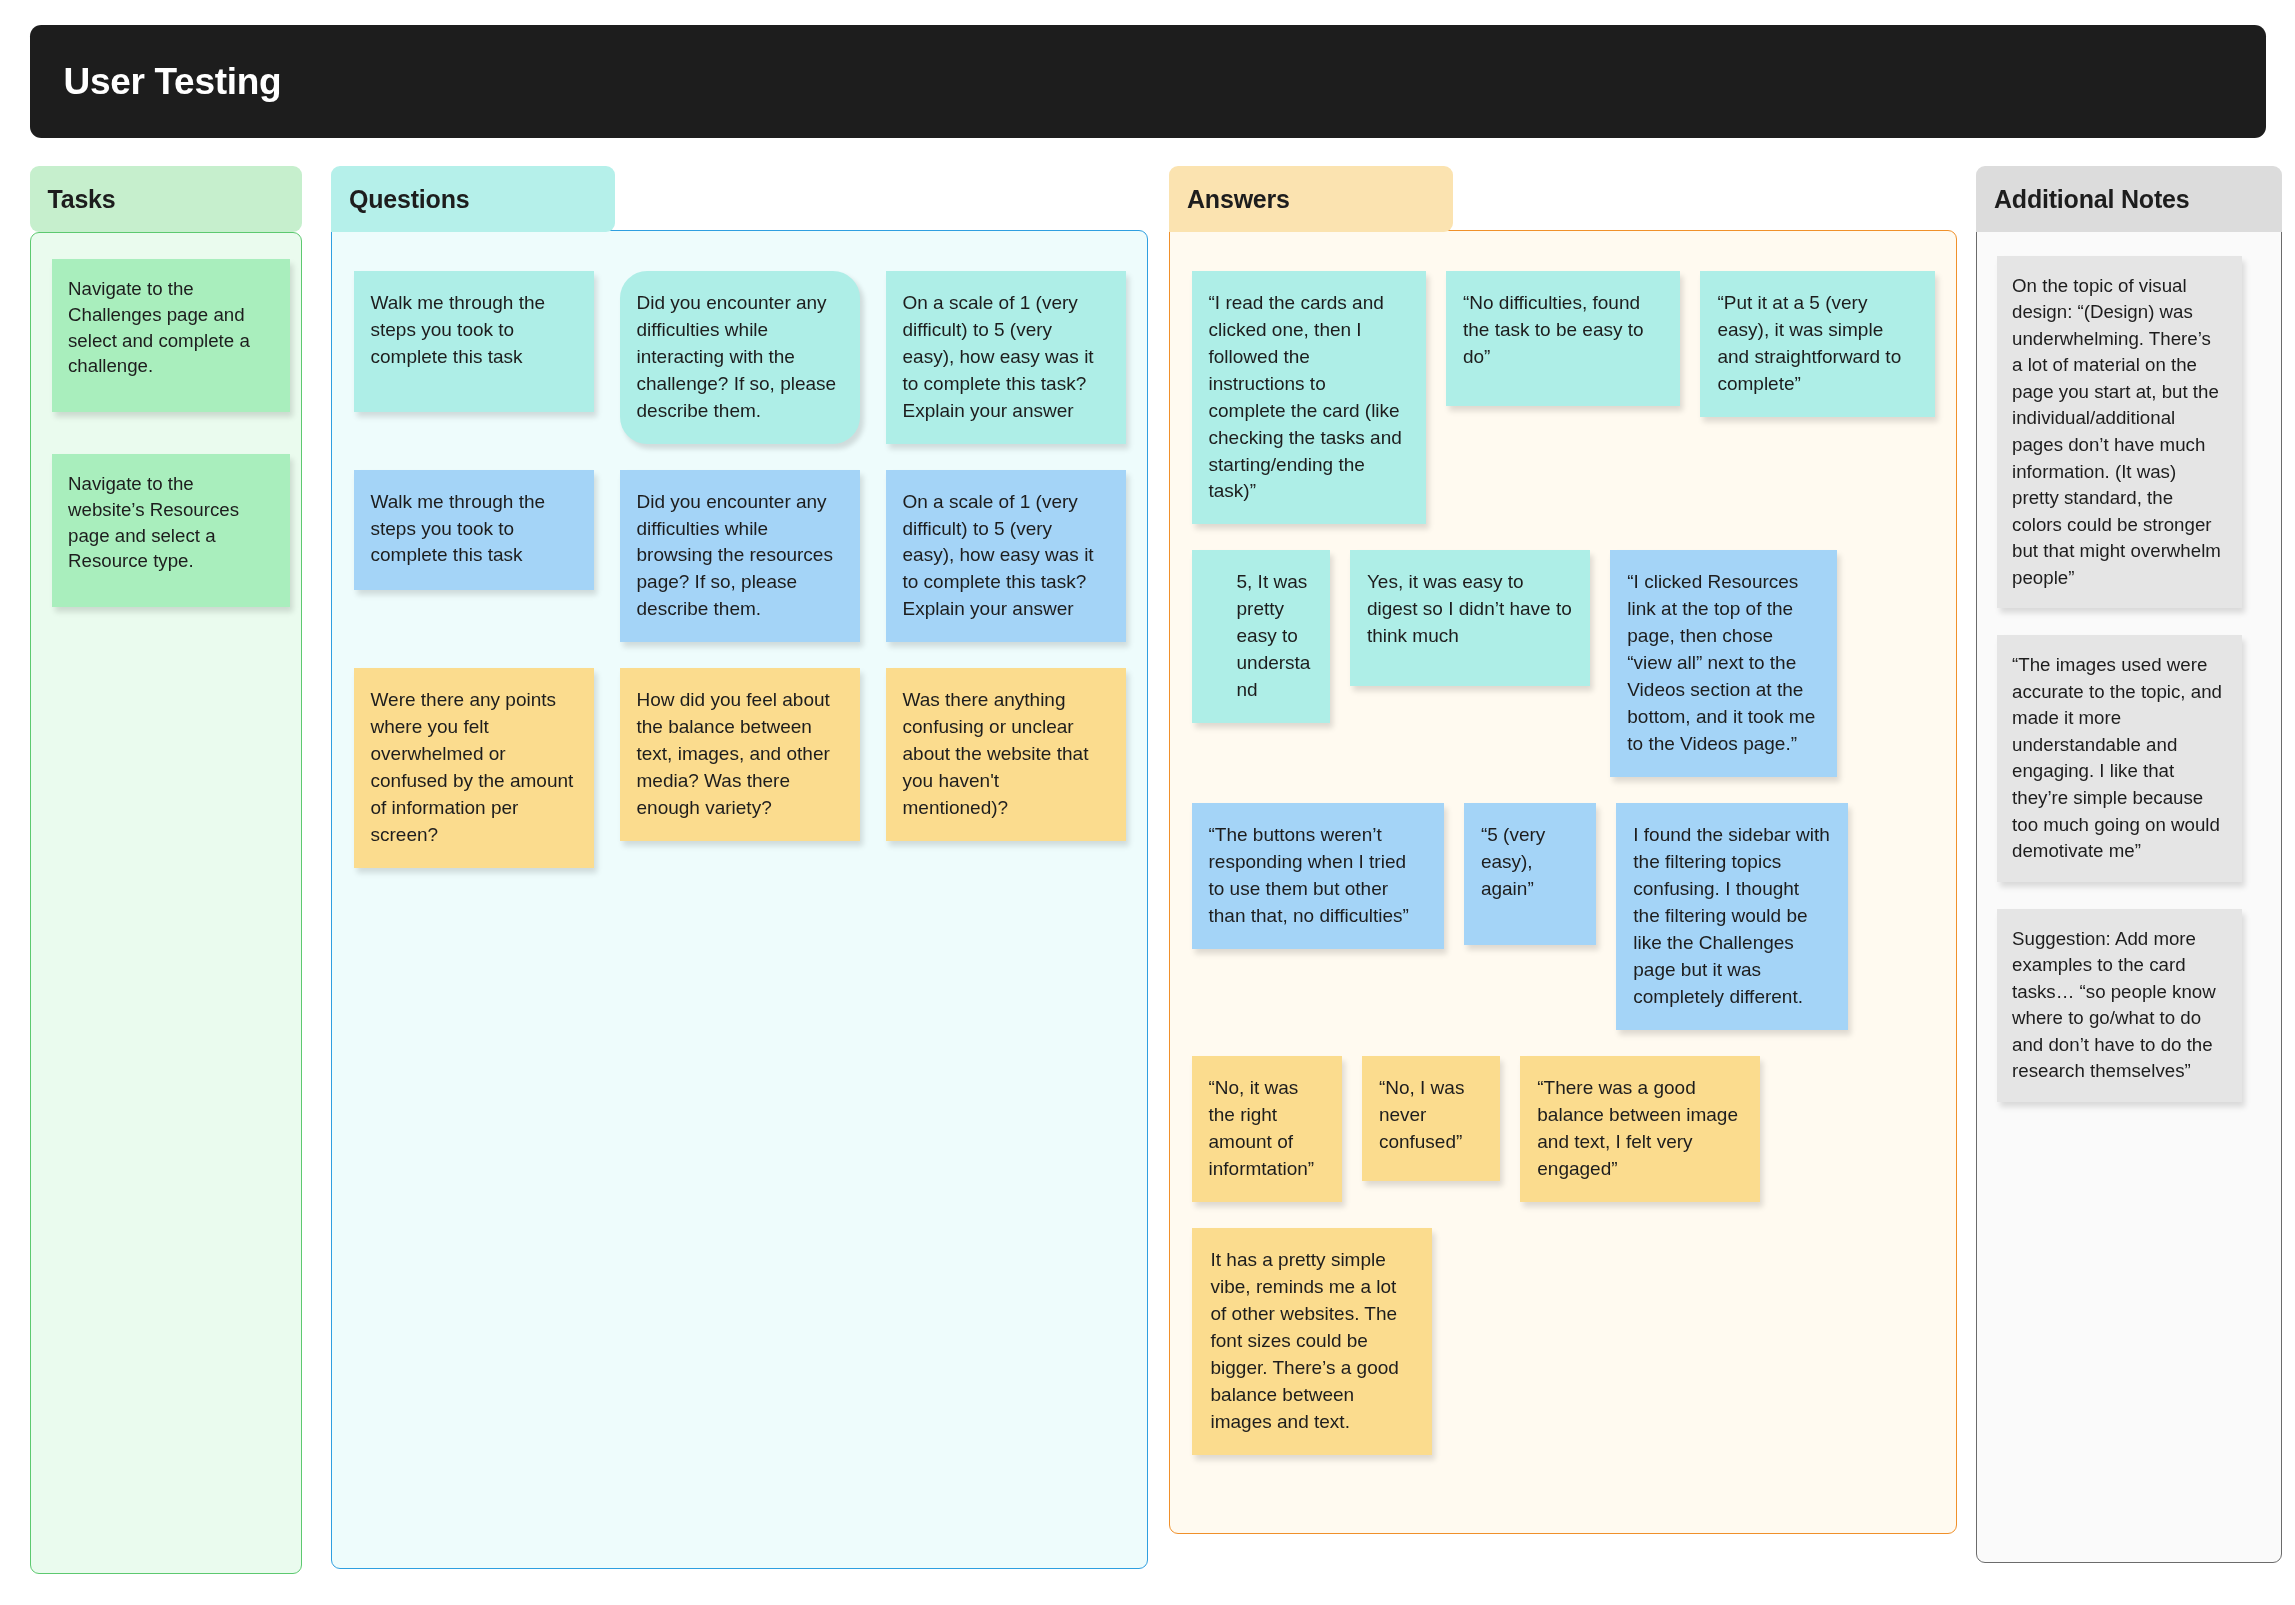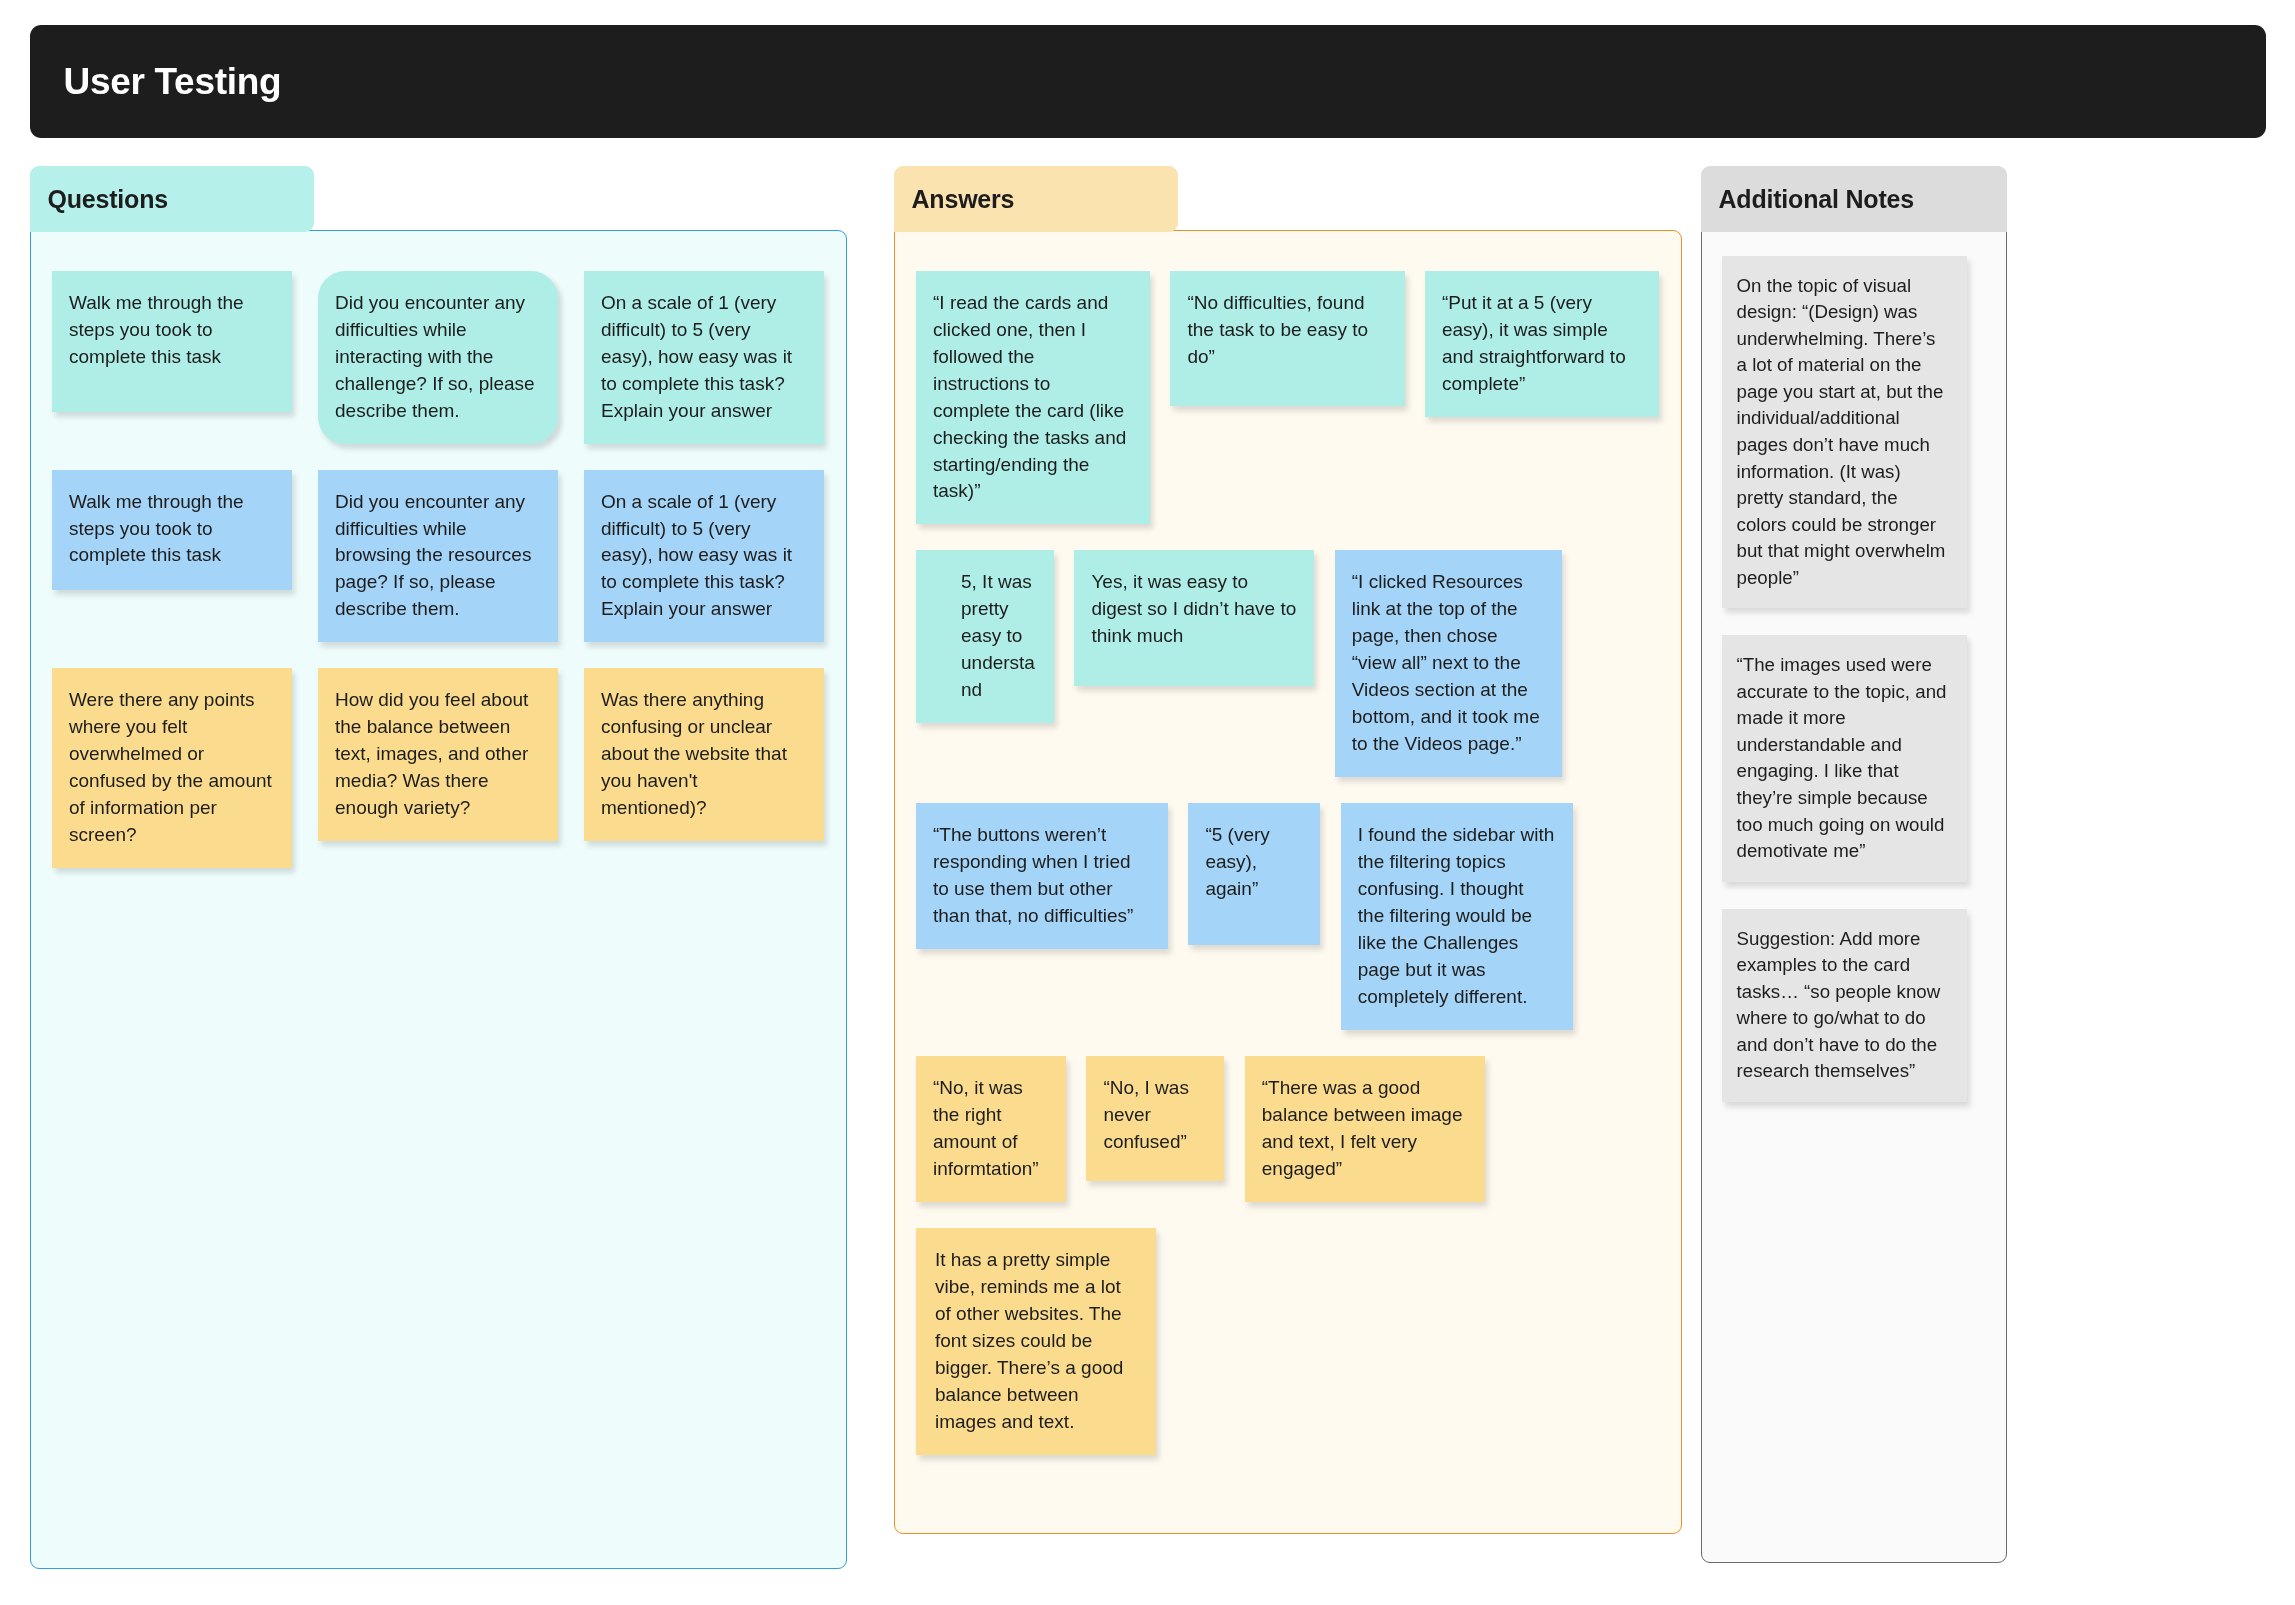--- a/index.html
+++ b/index.html
@@ -37,21 +37,21 @@
   .board {
     display: flex;
     align-items: flex-start;
     gap: 0;
     position: relative;
     height: 1406px;
   }
 
   .column { position: relative; }
   .col-tasks     { width: 272px; margin-right: 29.5px; }
-  .col-questions { width: 817px; margin-right: 47px; }
+  .col-questions { width: 817px; margin-right: 21px; }
   .col-answers   { width: 788px; margin-right: 19px; }
   .col-notes     { width: 306px; }
 
   
   .tab {
     position: relative;
     z-index: 3;
     height: 66px;
     border-radius: 9px 9px 0 0;
     display: flex;
@@ -173,20 +173,29 @@
 <body>
 
 <div class="page">
 
   <div class="titlebar">
     <h1>User Testing</h1>
   </div>
 
   <div class="board">
 
+    <div class="column col-tasks">
+      <div class="tab tab-tasks">
+        <span>Tasks</span>
+      </div>
+      <div class="panel panel-tasks">
+        <div class="note green task-note">Navigate to the Challenges page and select and complete a challenge.</div>
+        <div class="note green task-note">Navigate to the website’s Resources page and select a Resource type.</div>
+      </div>
+    </div>
 
     <div class="column col-questions">
       <div class="tab tab-questions">
         <span>Questions</span>
       </div>
       <div class="panel panel-questions">
 
         <div class="row q-row q-r1">
           <div class="note teal">Walk me through the steps you took to complete this task</div>
           <div class="note teal">Did you encounter any difficulties while interacting with the challenge? If so, please describe them.</div>

